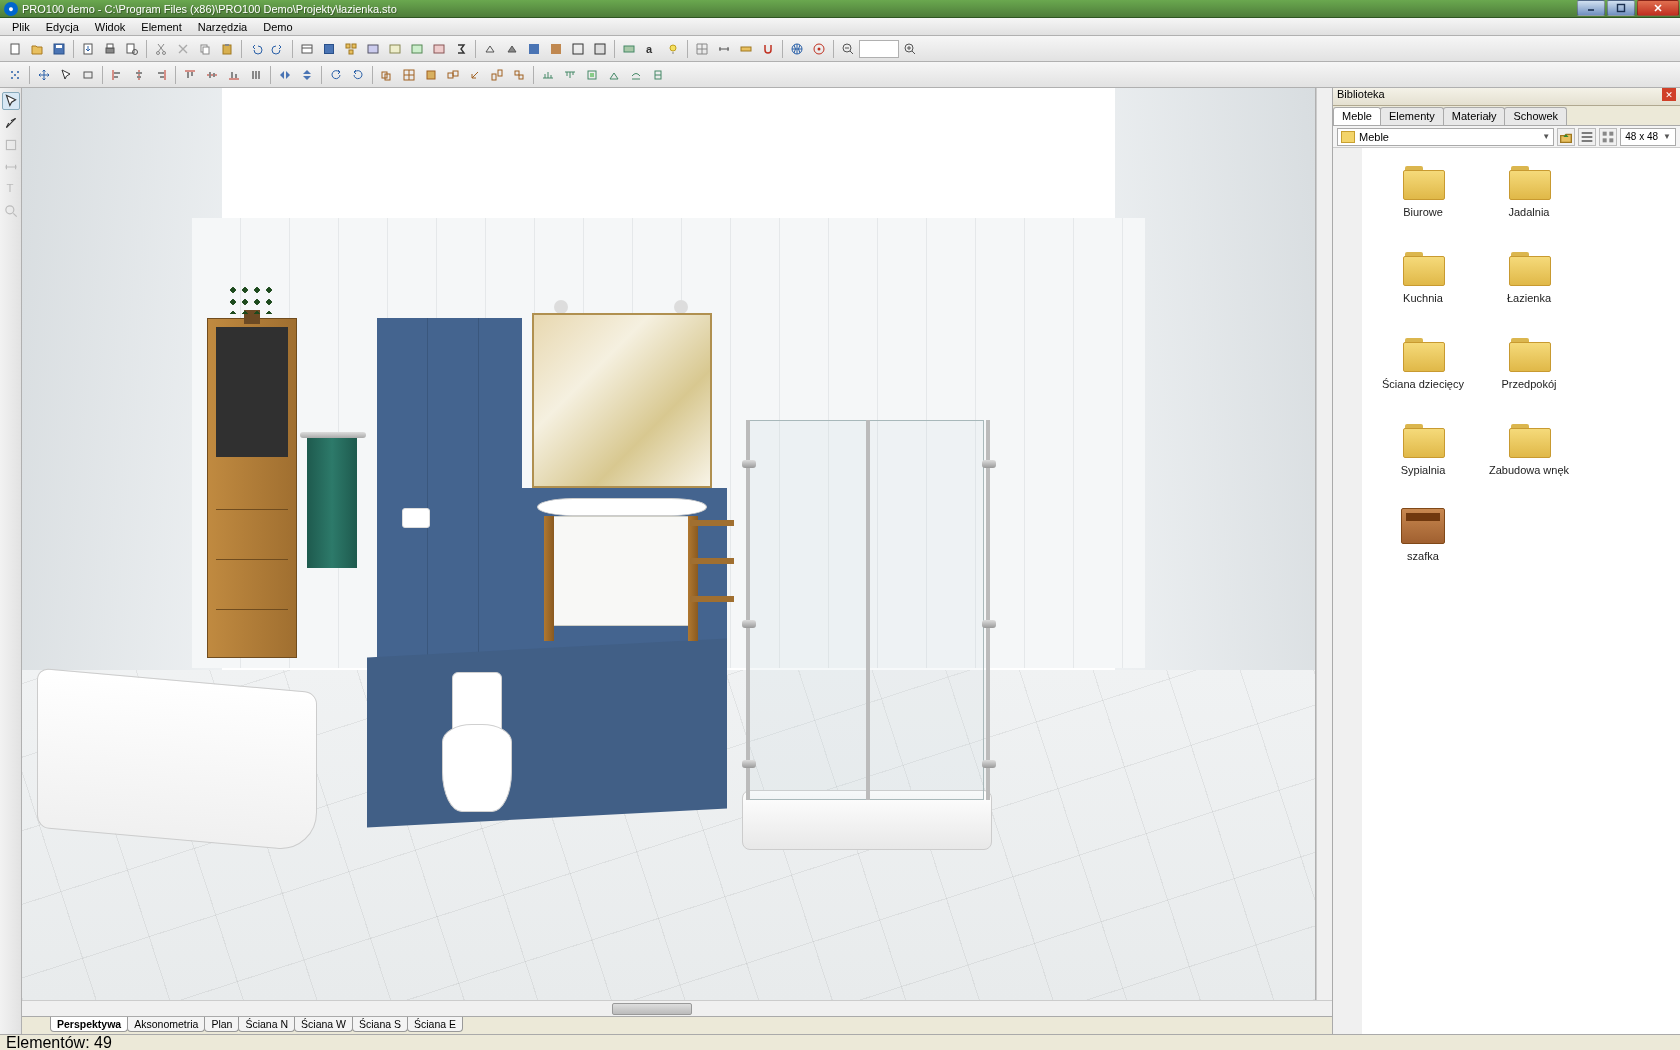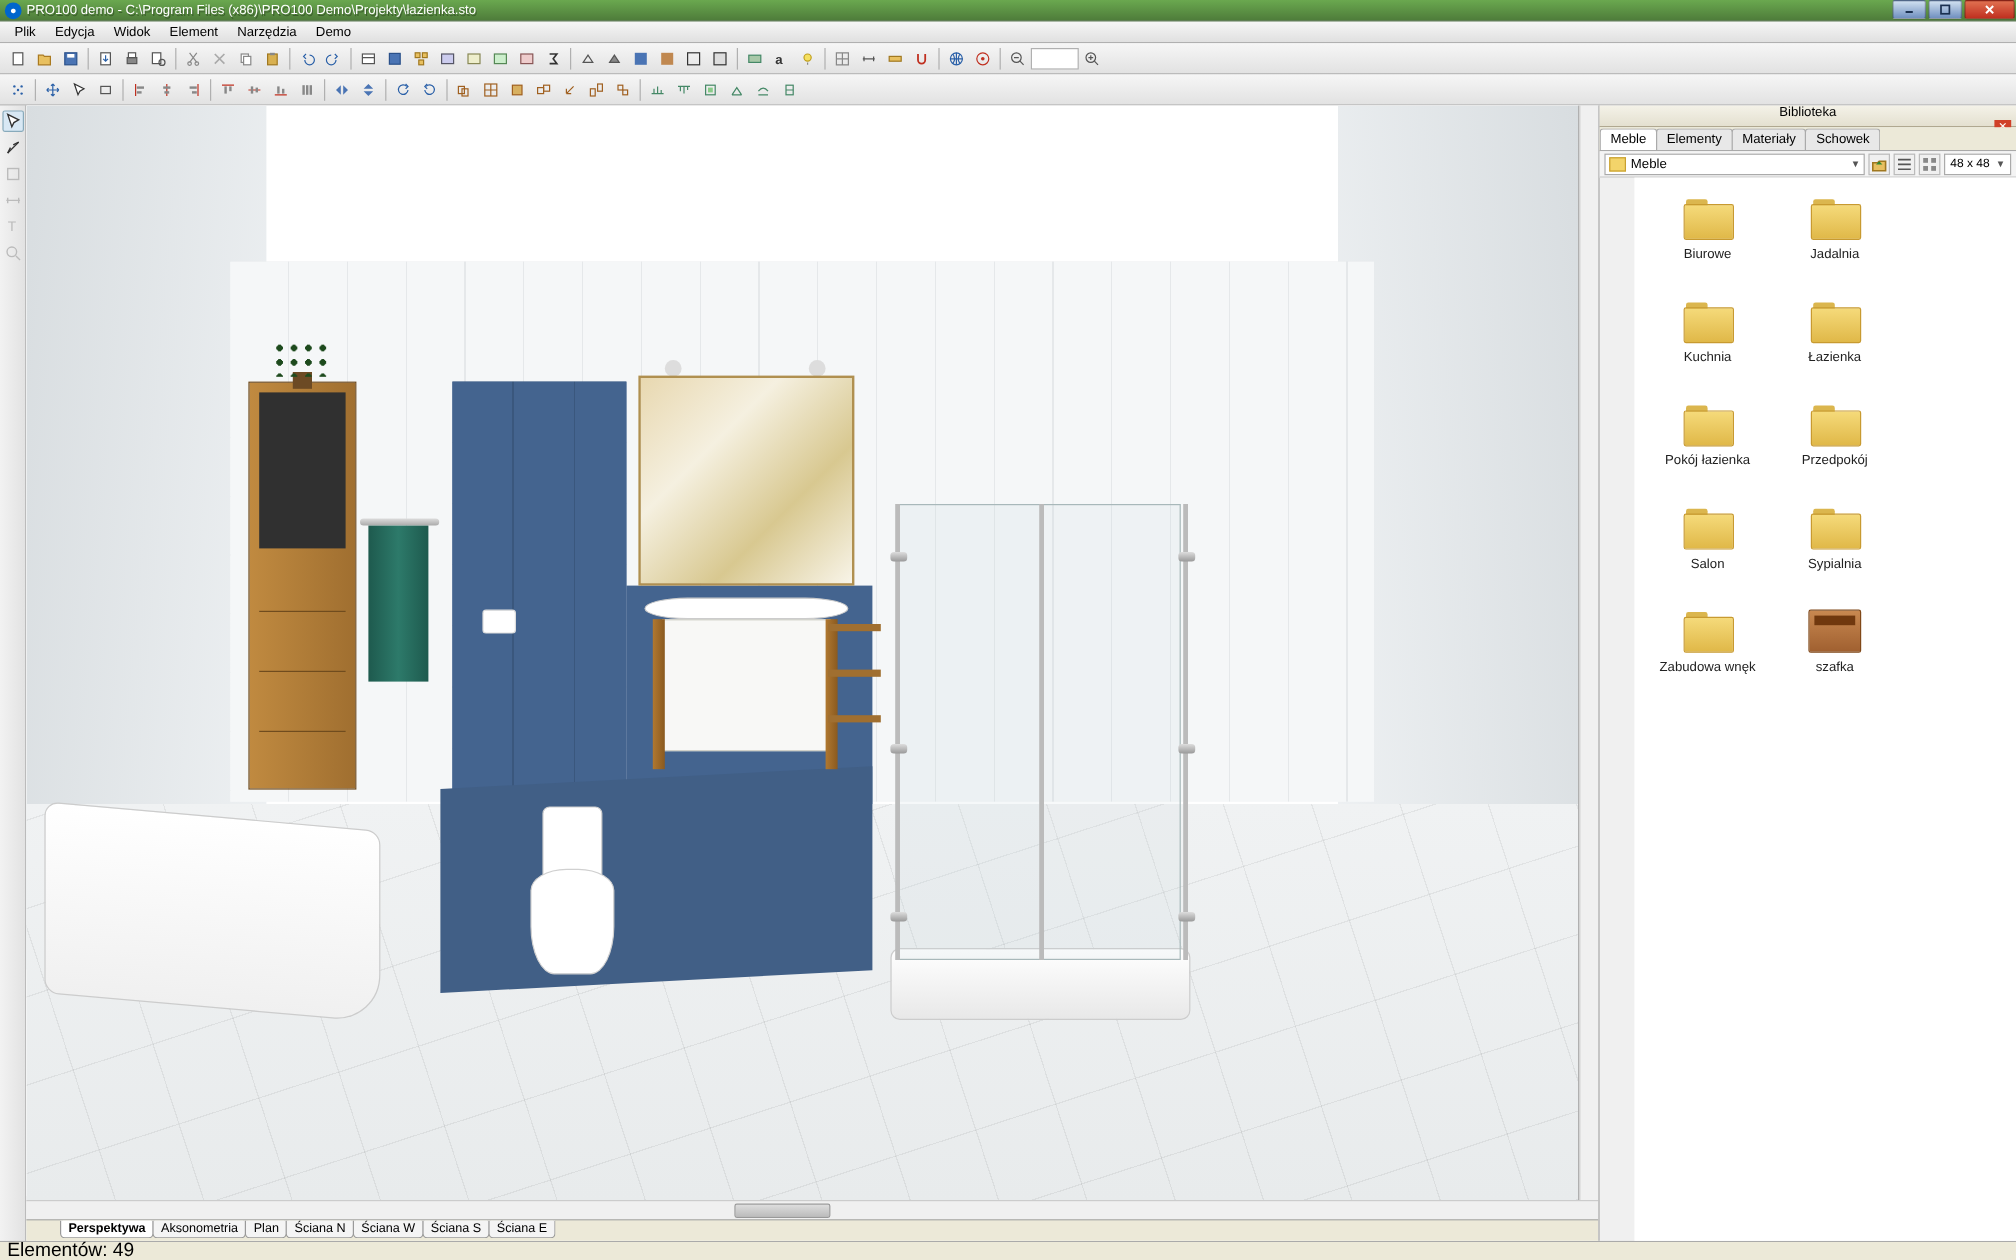--- a/index.html
+++ b/index.html
@@ -93,21 +93,21 @@
   .hscroll{ height:16px; background:#f0f0f0; border-top:1px solid #ccc; display:flex;align-items:center;}
   .hscroll .thumb{ margin-left:45%; width:80px;height:12px;background:linear-gradient(#ddd,#bbb);border:1px solid #999;border-radius:2px;}
 
   
   .view-tabs{ height:18px; background:#ece9d8; border-top:1px solid #aaa; display:flex; align-items:flex-start; padding-left:28px;}
   .vtab{ padding:1px 6px; font-size:10.5px; border:1px solid #999; border-top:none; background:#f4f4f4; margin-right:-1px; border-radius:0 0 4px 4px; cursor:pointer;}
   .vtab.active{ background:#fff; font-weight:bold;}
 
   
   .right-panel{ width:348px; background:#f0f0f0; border-left:1px solid #aaa; display:flex;flex-direction:column;}
-  .rp-title{ height:18px; background:linear-gradient(to bottom,#f4f2e8,#e4e0d0); border-bottom:1px solid #b0a890; display:flex;align-items:center; padding:0 4px; font-size:11px;flex-direction:column;}
+  .rp-title{ height:18px; background:linear-gradient(to bottom,#f4f2e8,#e4e0d0); border-bottom:1px solid #b0a890; display:flex;align-items:flex-start; padding:0 4px; font-size:11px;}
   .rp-title .close{ margin-left:auto; width:14px;height:13px;background:#d04028;color:#fff;display:flex;align-items:center;justify-content:center;font-size:9px;cursor:pointer;}
   .rp-tabs{ height:20px; background:#ece9d8; display:flex; border-bottom:1px solid #aaa;}
   .rp-tab{ padding:2px 8px; border:1px solid #aaa; border-bottom:none; background:#e8e8e8; margin-right:-1px; font-size:11px; cursor:pointer; border-radius:3px 3px 0 0;margin-top:1px;}
   .rp-tab.active{ background:#fff; }
   .rp-toolbar{ height:22px; background:#f4f4f4; border-bottom:1px solid #ccc; display:flex;align-items:center; padding:0 4px; gap:3px;}
   .rp-combo { flex:1; height:18px; border:1px solid #aaa; background:#fff; display:flex;align-items:center; padding:0 3px; font-size:11px;}
   .rp-combo .fold{width:14px;height:12px;background:#f3d46a;border:1px solid #c8a030; margin-right:4px; position:relative;}
   .rp-combo .dd{margin-left:auto;font-size:8px;color:#555;}
   .rp-smbtn{width:18px;height:18px;border:1px solid #bbb;background:#f0f0f0;display:flex;align-items:center;justify-content:center;font-size:9px;cursor:pointer;}
   .thumb-sel{height:18px; border:1px solid #aaa;background:#fff;display:flex;align-items:center;padding:0 4px;font-size:10px; gap:2px;}
@@ -720,29 +720,25 @@
       <div class="folder-item">
           <div class="folder-icon"></div>
           <div class="folder-label">Kuchnia</div>
         </div>
       <div class="folder-item">
           <div class="folder-icon"></div>
           <div class="folder-label">Łazienka</div>
         </div>
       <div class="folder-item">
           <div class="folder-icon"></div>
-          <div class="folder-label">Pokój łazienka</div>
+          <div class="folder-label">Ściana dziecięcy</div>
         </div>
       <div class="folder-item">
           <div class="folder-icon"></div>
           <div class="folder-label">Przedpokój</div>
-        </div>
-      <div class="folder-item">
-          <div class="folder-icon"></div>
-          <div class="folder-label">Salon</div>
         </div>
       <div class="folder-item">
           <div class="folder-icon"></div>
           <div class="folder-label">Sypialnia</div>
         </div>
       <div class="folder-item">
           <div class="folder-icon"></div>
           <div class="folder-label">Zabudowa wnęk</div>
         </div>
       <div class="folder-item">

